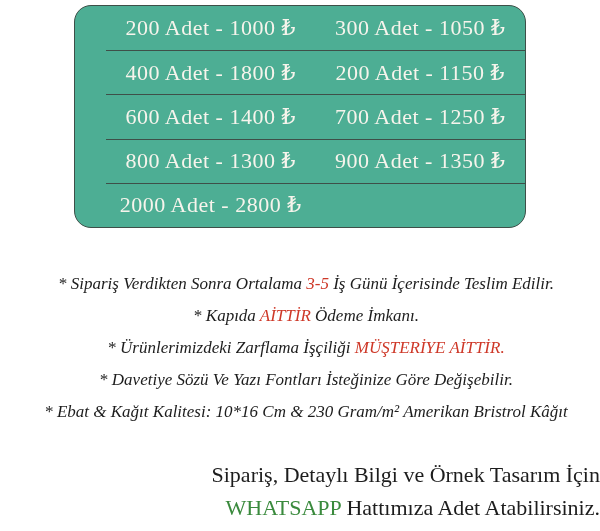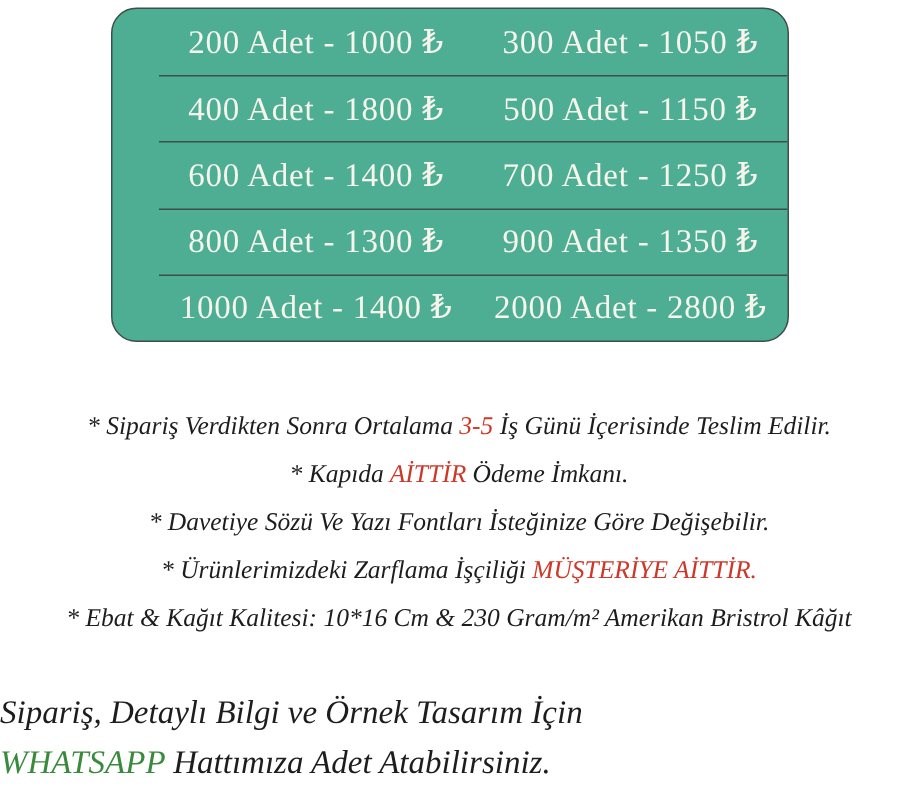--- a/index.html
+++ b/index.html
@@ -54,61 +54,59 @@
     line-height:32px;
     white-space:nowrap;
     padding-left:12px;
   }
   .hl-red{color:var(--red);}
   .hl-green{color:var(--green);}
 
   
   .footer-cta{
     margin-top:30px;
-    text-align:left;
-    font-style:italic;
+    text-align:right;
     color:var(--ink);
     font-size:22px;
     line-height:33px;
     white-space:nowrap;
   }
 </style>
 </head>
 <body>
 
 <div class="page">
 
   <div class="pricing-table">
     <div class="p-row">
       <span class="p-cell">200 Adet - 1000 ₺</span>
       <span class="p-cell">300 Adet - 1050 ₺</span>
     </div>
     <div class="p-row">
       <span class="p-cell">400 Adet - 1800 ₺</span>
-      <span class="p-cell">500 Adet - 1150 ₺</span>
+      <span class="p-cell">200 Adet - 1150 ₺</span>
     </div>
     <div class="p-row">
       <span class="p-cell">600 Adet - 1400 ₺</span>
       <span class="p-cell">700 Adet - 1250 ₺</span>
     </div>
     <div class="p-row">
       <span class="p-cell">800 Adet - 1300 ₺</span>
       <span class="p-cell">900 Adet - 1350 ₺</span>
     </div>
     <div class="p-row">
-      <span class="p-cell">1000 Adet - 1400 ₺</span>
       <span class="p-cell">2000 Adet - 2800 ₺</span>
     </div>
   </div>
 
   <div class="notes">
     <div><span>* Sipariş Verdikten Sonra Ortalama </span><span class="hl-red">3-5</span><span> İş Günü İçerisinde Teslim Edilir.</span></div>
     <div><span>* Kapıda </span><span class="hl-red">AİTTİR</span><span> Ödeme İmkanı.</span></div>
+    <div><span>* Ürünlerimizdeki Zarflama İşçiliği </span><span class="hl-red">MÜŞTERİYE AİTTİR.</span><span></span></div>
     <div><span>* Davetiye Sözü Ve Yazı Fontları İsteğinize Göre Değişebilir.</span><span class="hl-red"></span><span></span></div>
-    <div><span>* Ürünlerimizdeki Zarflama İşçiliği </span><span class="hl-red">MÜŞTERİYE AİTTİR.</span><span></span></div>
     <div><span>* Ebat &amp; Kağıt Kalitesi: 10*16 Cm &amp; 230 Gram/m² Amerikan Bristrol Kâğıt</span><span class="hl-red"></span><span></span></div>
   </div>
 
   <div class="footer-cta">
     <div>Sipariş, Detaylı Bilgi ve Örnek Tasarım İçin</div>
     <div><span class="hl-green">WHATSAPP</span><span> Hattımıza Adet Atabilirsiniz.</span></div>
   </div>
 
 </div>
 

